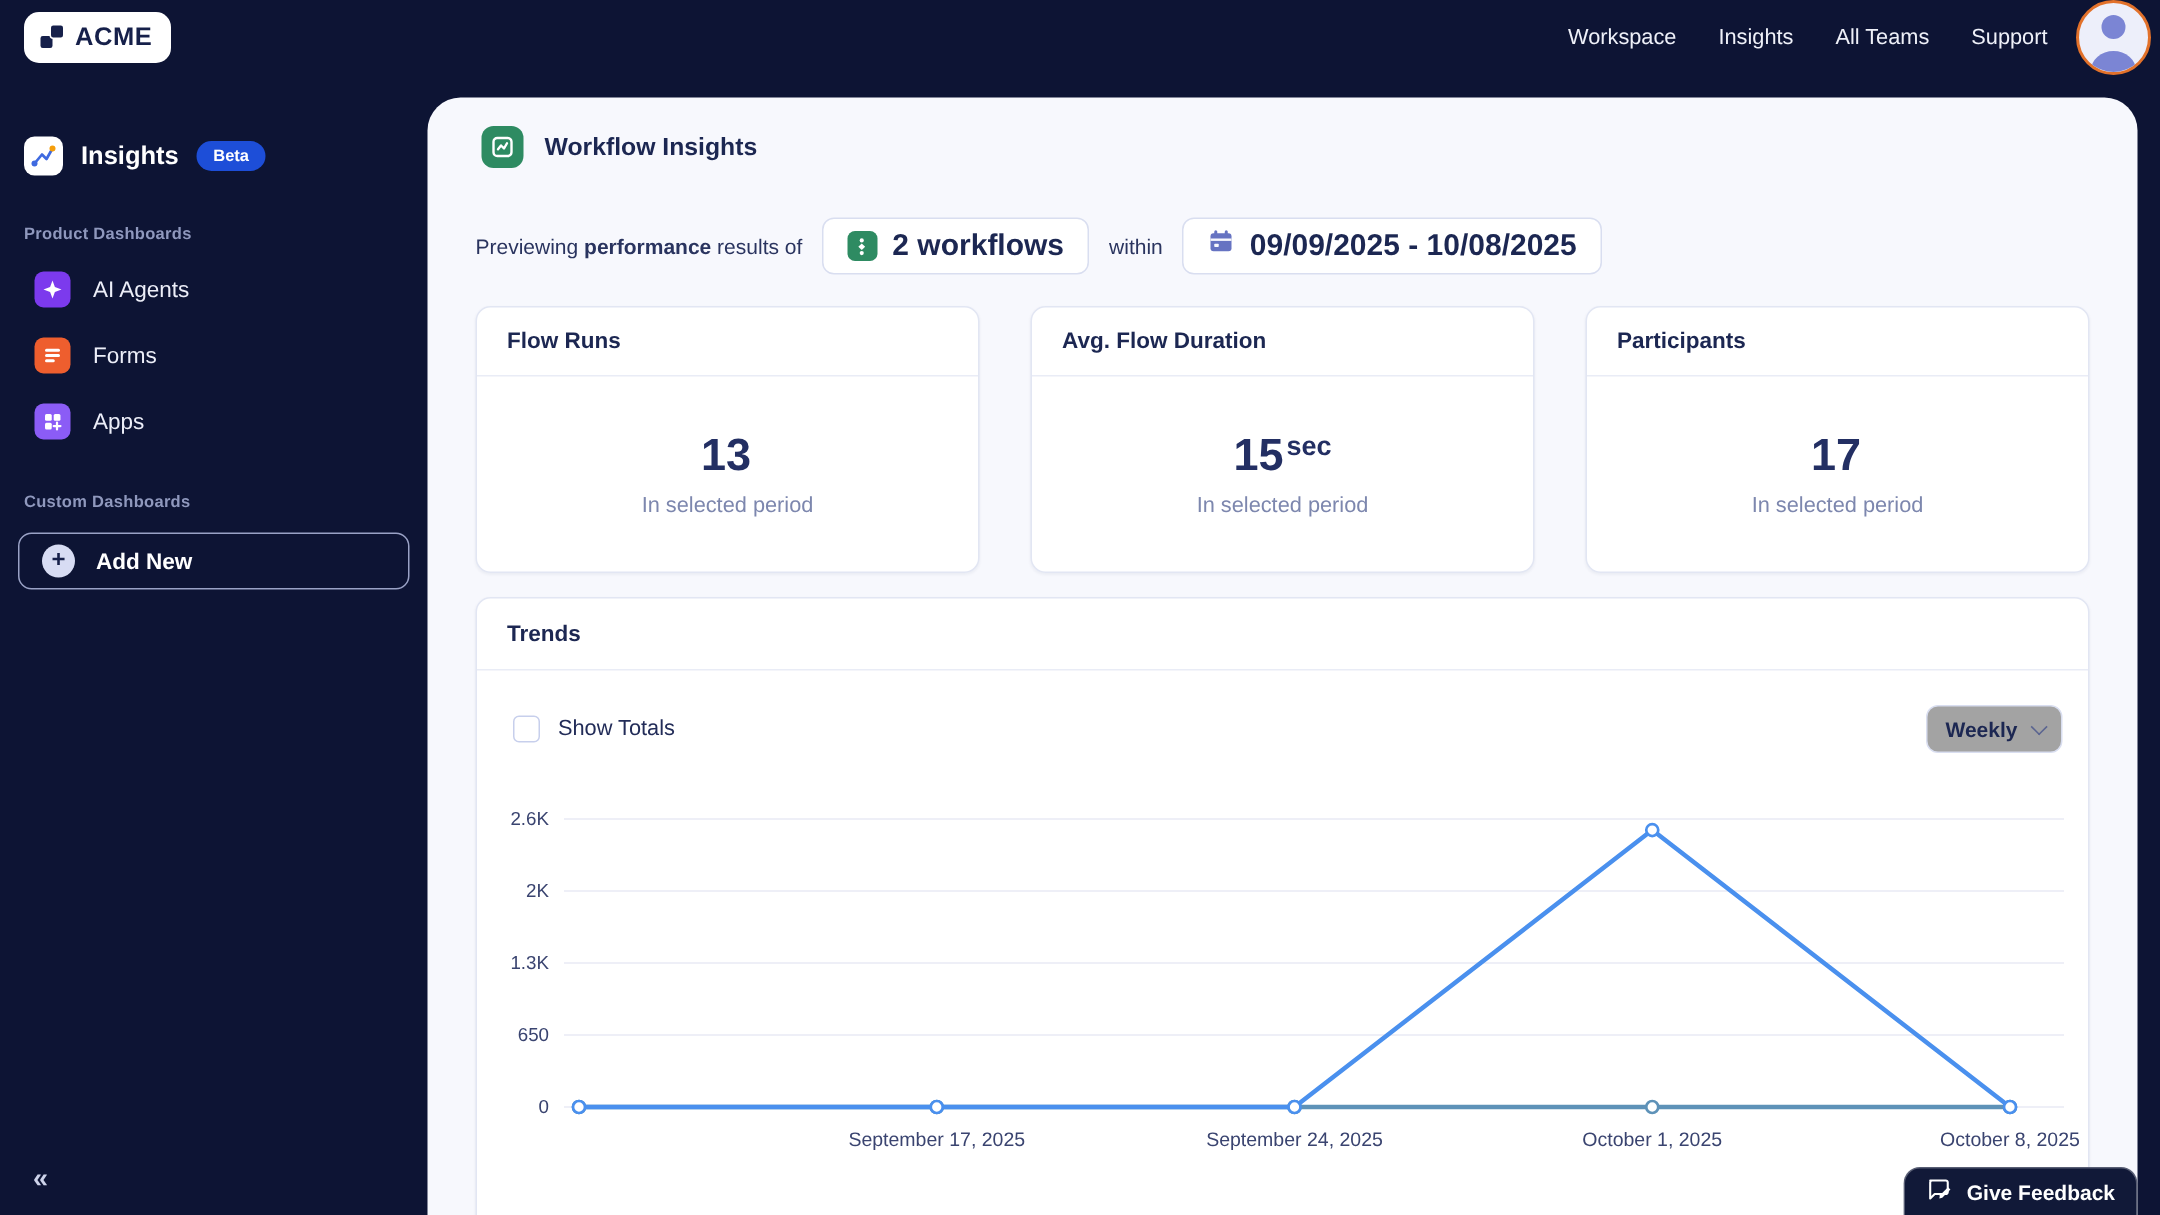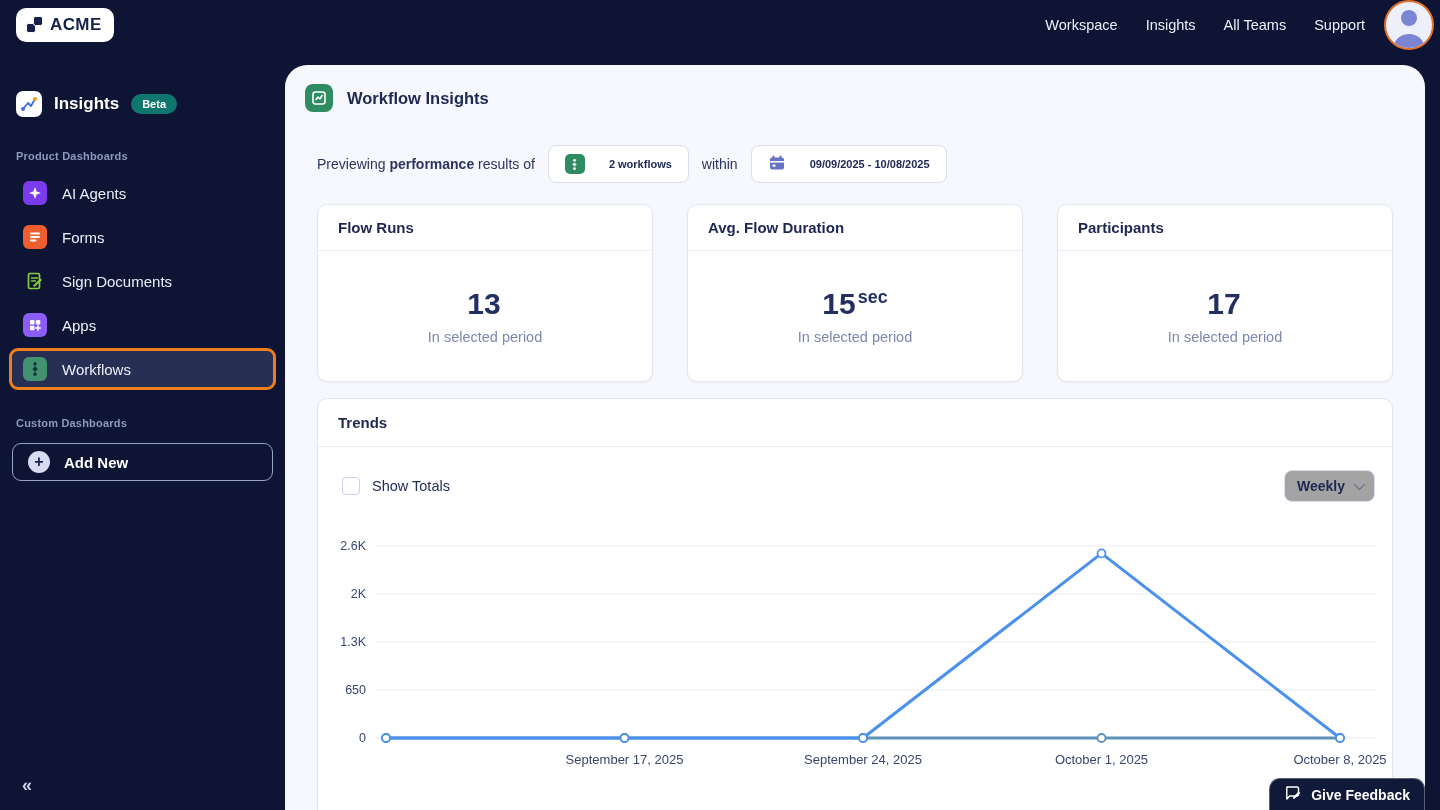--- a/index.html
+++ b/index.html
@@ -17,45 +17,45 @@
   .topnav-link { color:#eef0f8; font-size:14.5px; font-weight:500; cursor:pointer; }
   .avatar { width:50px; height:50px; border-radius:50%; background:#edeffa; border:2.5px solid #e2712a; margin-right:6px; position:relative; overflow:hidden; cursor:pointer; }
   .avatar-head { position:absolute; left:50%; top:8px; transform:translateX(-50%); width:16px; height:16px; border-radius:50%; background:#7b85d4; }
   .avatar-body { position:absolute; left:50%; bottom:-12px; transform:translateX(-50%); width:30px; height:26px; border-radius:50%; background:#7b85d4; }
 
   
   .sidebar { position:absolute; top:65px; left:0; width:285px; bottom:0; }
   .app-row { display:flex; align-items:center; gap:12px; margin:26px 0 0 16px; }
   .app-icon { width:26px; height:26px; background:#ffffff; border-radius:7px; display:grid; place-items:center; }
   .app-title { font-size:17px; font-weight:700; color:#ffffff; }
-  .beta-badge { background:#0f766e; color:#ffffff; font-size:11px; font-weight:700; padding:4px 11px; border-radius:999px; }
+  .beta-badge { background:#1d4ed8; color:#ffffff; font-size:11px; font-weight:700; padding:4px 11px; border-radius:999px; }
   .section-label { margin:33px 0 0 16px; font-size:11px; font-weight:700; color:#8f98bd; letter-spacing:.2px; }
   .menu { margin-top:13px; }
   .menu-item { display:flex; align-items:center; gap:15px; height:36px; margin:0 12px 8px 12px; padding:0 11px; border-radius:8px; color:#eceef8; font-size:15px; font-weight:500; cursor:pointer; }
   .menu-item.selected { background:#282f55; outline:3px solid #ef7f1d; border-radius:6px; }
   .mi-icon { width:24px; height:24px; border-radius:6px; display:grid; place-items:center; flex:0 0 auto; }
   .mi-forms { background:#ee5e2e; }
   .mi-ai { background:#7c3aed; }
   .mi-apps { background:#8b5cf6; }
   .mi-workflows { background:#43926f; }
   .custom-label { margin-top:30px; }
   .add-new { margin:14px 12px 0 12px; height:38px; border:1px solid #9aa2c6; border-radius:9px; display:flex; align-items:center; gap:14px; padding:0 15px; cursor:pointer; }
   .plus-circle { width:22px; height:22px; border-radius:50%; background:#d7dcf3; color:#16204a; display:grid; place-items:center; font-size:16px; font-weight:800; line-height:1; }
   .add-new-label { color:#ffffff; font-size:15px; font-weight:700; }
   .collapse { position:absolute; left:22px; bottom:14px; color:#cdd3ea; font-size:18px; font-weight:700; cursor:pointer; }
 
   
   .main { position:absolute; left:285px; top:65px; right:15px; bottom:0; background:#f7f8fd; border-radius:22px 22px 0 0; overflow:hidden; }
-  .main-header { display:flex; align-items:center; gap:14px; padding:19px 0 0 20px; }
+  .main-header { display:flex; align-items:center; gap:14px; padding:19px 0 0 36px; }
   .header-icon { width:28px; height:28px; background:#2e8b62; border-radius:8px; display:grid; place-items:center; }
   .page-title { font-size:16.5px; font-weight:700; color:#1c2752; }
 
   .filter-row { display:flex; align-items:center; gap:13px; margin:33px 0 0 32px; font-size:14px; color:#2a345f; }
   .filter-text b { font-weight:700; }
-  .pill-btn { display:flex; align-items:center; gap:24px; background:#ffffff; border:1px solid #d9def0; border-radius:8px; height:38px; padding:0 16px; font-size:11px; font-weight:600; color:#1c2752; cursor:pointer; }
+  .pill-btn { display:flex; align-items:center; gap:10px; background:#ffffff; border:1px solid #d9def0; border-radius:8px; height:38px; padding:0 16px; font-size:20px; font-weight:600; color:#1c2752; cursor:pointer; }
   .wf-icon-sm { width:20px; height:20px; background:#2e8b62; border-radius:5px; display:grid; place-items:center; }
 
   .cards-row { display:flex; gap:34px; margin:21px 32px 0 32px; }
   .stat-card { flex:1; background:#ffffff; border:1px solid #e2e6f3; border-radius:10px; height:178px; box-shadow:0 1px 2px rgba(20,30,80,.05); display:flex; flex-direction:column; }
   .stat-card-header { padding:14px 20px; font-size:15px; font-weight:700; color:#1c2752; border-bottom:1px solid #e9ecf6; }
   .stat-card-body { flex:1; display:flex; flex-direction:column; align-items:center; justify-content:center; }
   .stat-value-row { display:flex; align-items:flex-start; }
   .stat-value { font-size:30px; font-weight:800; color:#232f63; }
   .stat-unit { font-size:18px; font-weight:800; color:#232f63; margin-left:2px; }
   .stat-sub { margin-top:8px; font-size:14.5px; color:#7d87ae; }
@@ -124,52 +124,29 @@
       <span class="mi-icon mi-forms">
         <svg width="14" height="14" viewBox="0 0 14 14">
           <rect x="2" y="2.5" width="10" height="2" rx="1" fill="#fff"></rect>
           <rect x="2" y="6" width="10" height="2" rx="1" fill="#fff"></rect>
           <rect x="2" y="9.5" width="6.5" height="2" rx="1" fill="#fff"></rect>
         </svg>
       </span>
       <span>Forms</span>
     </div>
     <div class="menu-item">
-      <span class="mi-icon">
-        <svg width="20" height="20" viewBox="0 0 20 20">
-          <path d="M5 2.5 h8 a1.5 1.5 0 0 1 1.5 1.5 v12 a1.5 1.5 0 0 1 -1.5 1.5 h-8 a1.5 1.5 0 0 1 -1.5 -1.5 v-12 a1.5 1.5 0 0 1 1.5 -1.5 z" fill="none" stroke="#86cf3a" stroke-width="1.7"></path>
-          <line x1="6.5" y1="7" x2="12.5" y2="7" stroke="#86cf3a" stroke-width="1.5" stroke-linecap="round"></line>
-          <line x1="6.5" y1="10" x2="10.5" y2="10" stroke="#86cf3a" stroke-width="1.5" stroke-linecap="round"></line>
-          <path d="M8 14.5 L15.5 7.5 L17 9 L9.5 16 Z" fill="#86cf3a"></path>
-        </svg>
-      </span>
-      <span>Sign Documents</span>
-    </div>
-    <div class="menu-item">
       <span class="mi-icon mi-apps">
         <svg width="14" height="14" viewBox="0 0 14 14">
           <rect x="2" y="2" width="4.5" height="4.5" rx="1" fill="#fff"></rect>
           <rect x="7.8" y="2" width="4.5" height="4.5" rx="1" fill="#fff"></rect>
           <rect x="2" y="7.8" width="4.5" height="4.5" rx="1" fill="#fff"></rect>
           <path d="M10 7.8 v4.5 M7.8 10 h4.5" stroke="#fff" stroke-width="1.5" stroke-linecap="round"></path>
         </svg>
       </span>
       <span>Apps</span>
-    </div>
-    <div class="menu-item selected">
-      <span class="mi-icon mi-workflows">
-        <svg width="16" height="16" viewBox="0 0 16 16">
-          <circle cx="8" cy="2.8" r="1.7" fill="#14333f"></circle>
-          <line x1="8" y1="4.5" x2="8" y2="5.8" stroke="#14333f" stroke-width="1.3"></line>
-          <path d="M8 5.4 L10.8 8 L8 10.6 L5.2 8 Z" fill="#14333f"></path>
-          <line x1="8" y1="10.2" x2="8" y2="11.5" stroke="#14333f" stroke-width="1.3"></line>
-          <circle cx="8" cy="13.2" r="1.7" fill="#14333f"></circle>
-        </svg>
-      </span>
-      <span>Workflows</span>
     </div>
   </div>
 
   <div class="section-label custom-label">Custom Dashboards</div>
 
   <div class="add-new">
     <span class="plus-circle">+</span>
     <span class="add-new-label">Add New</span>
   </div>
 

